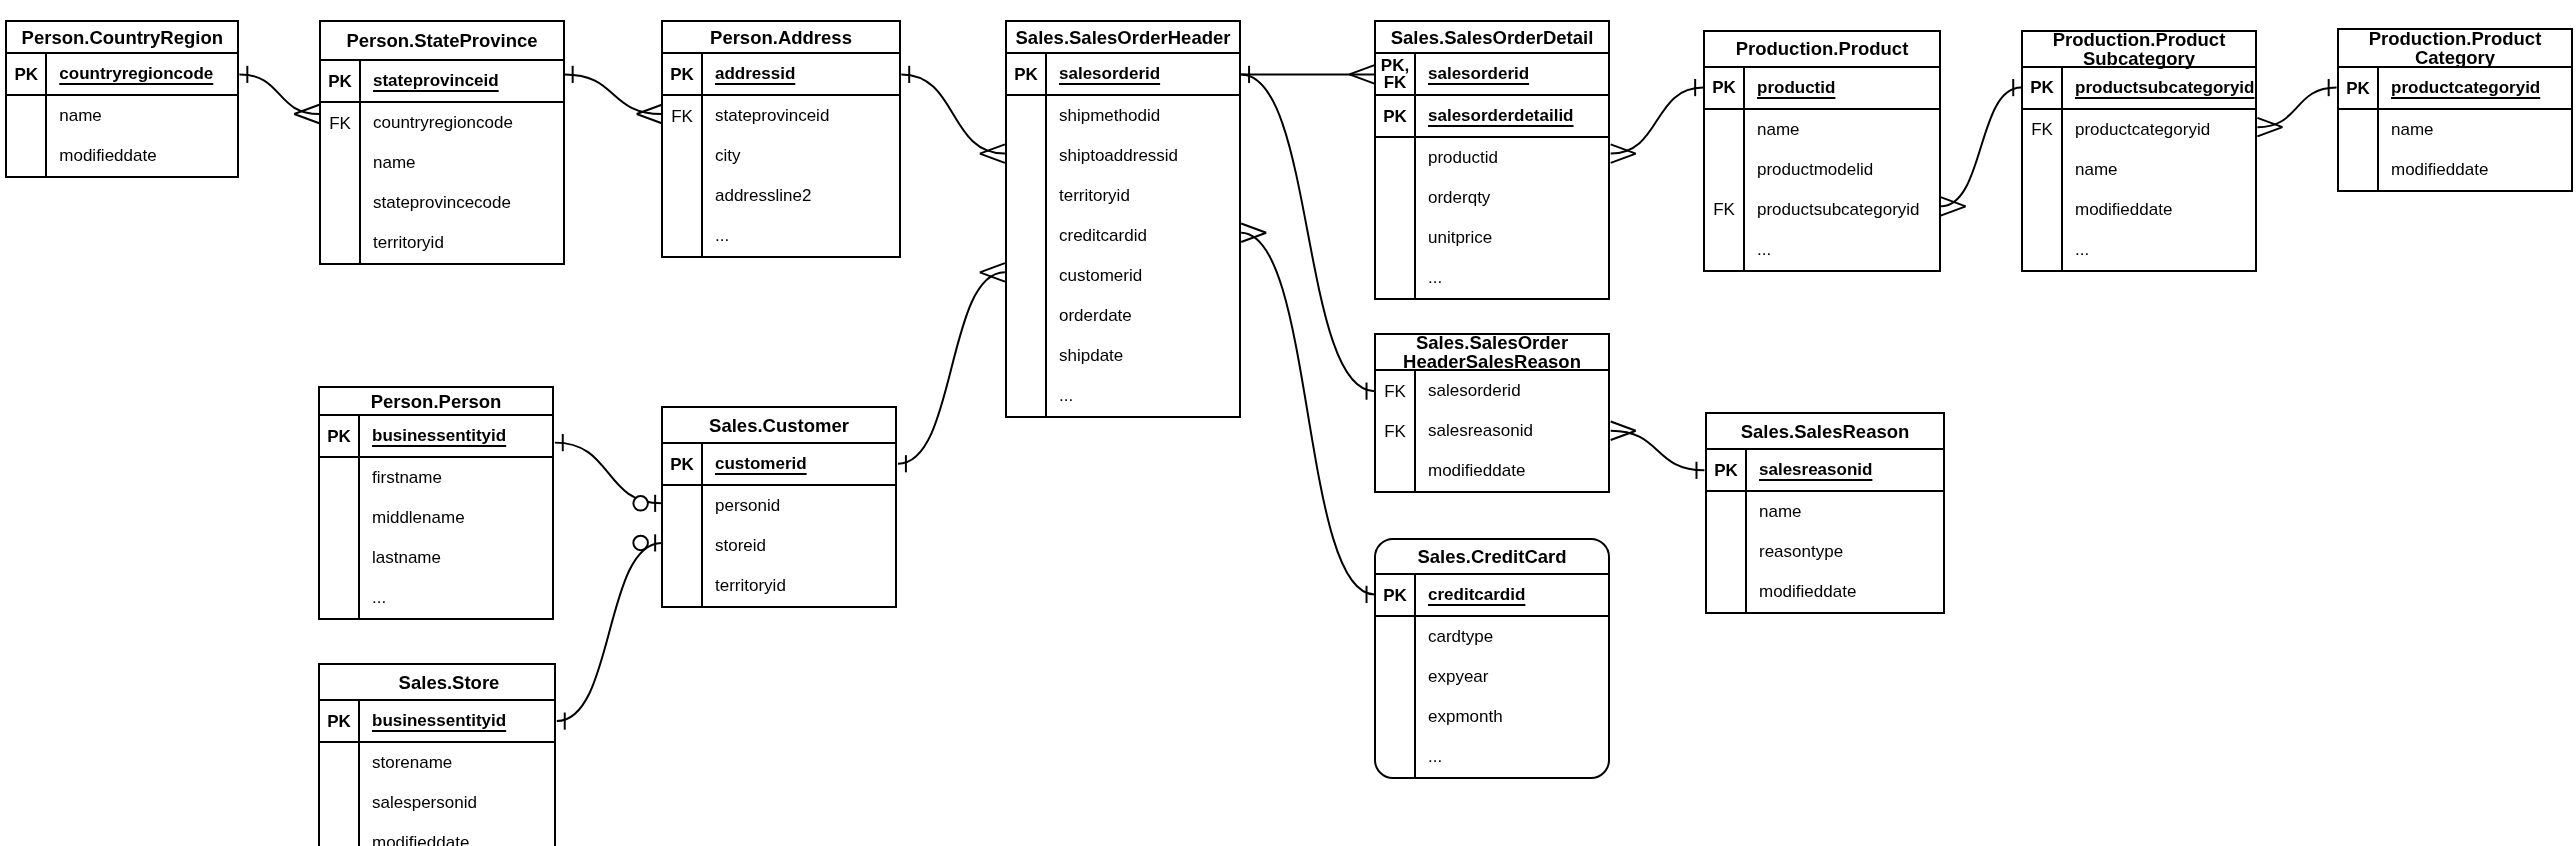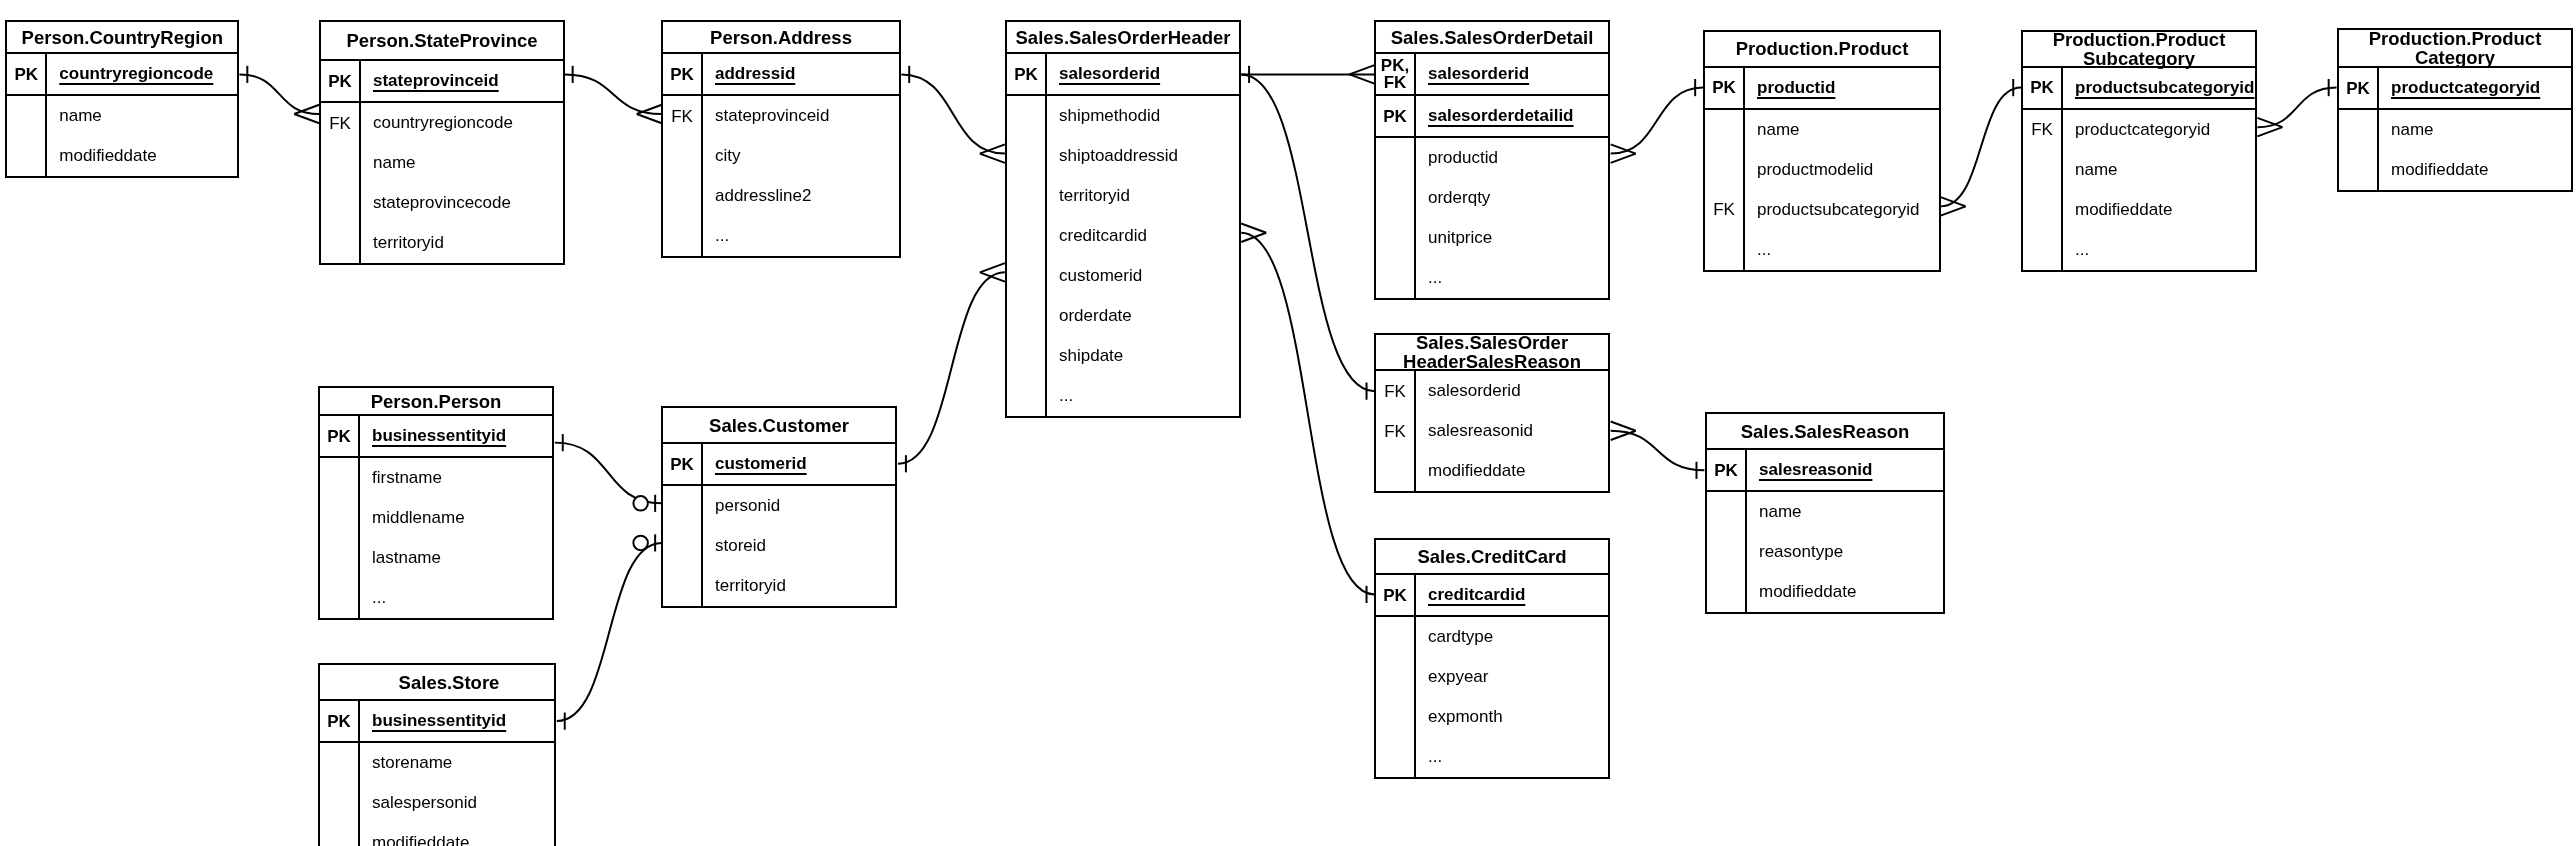--- a/index.html
+++ b/index.html
@@ -591,21 +591,21 @@
           </div>
           <div class="fieldrow">
             <span>salespersonid</span>
           </div>
           <div class="fieldrow">
             <span>modifieddate</span>
           </div>
         </div>
       </div>
     </div>
-    <div class="entity" style="left: 1374px; top: 523px; width: 236px;">
+    <div class="entity" style="left: 1374px; top: 523px; width: 236px; border-radius: 19px;">
       <div class="entity-title" style="height: 35px;">
         <span>Sales.CreditCard</span>
       </div>
       <div class="section">
         <div class="keycol">
           <div class="keycell key-bold">
             <span>PK</span>
           </div>
         </div>
         <div class="fieldcol">

